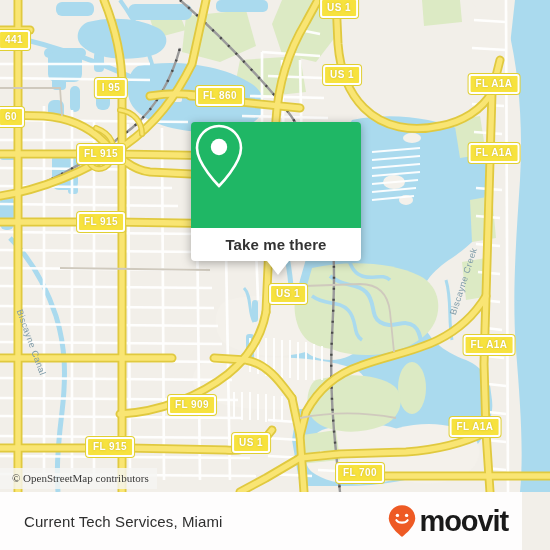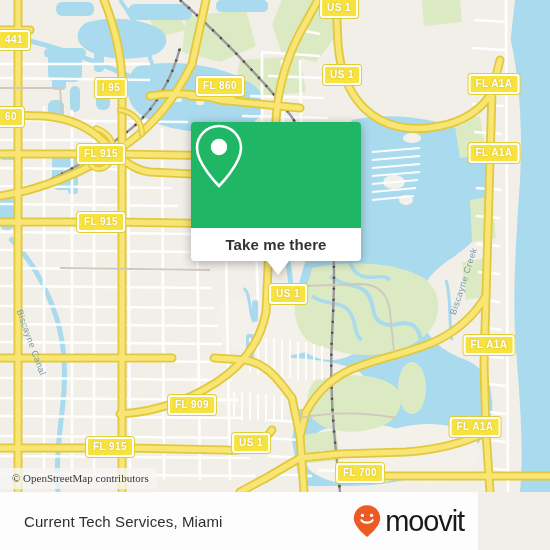--- a/index.html
+++ b/index.html
@@ -74,29 +74,29 @@
     position:absolute;left:0;top:468px;
     background:rgba(245,245,243,.82);
     color:#3b3b3b;font-size:11px;line-height:13px;
     padding:4px 8px 4px 12px;
     white-space:nowrap;
     font-family:Liberation Serif, serif;
   }
 
   
   #footer{
-    position:absolute;left:0;top:492px;width:478px;height:58px;
+    position:absolute;left:0;top:492px;width:522px;height:58px;
     background:rgba(255,255,255,.88);
     display:flex;align-items:center;justify-content:space-between;
     padding:0 14px 0 24px;box-sizing:border-box;
   }
   #place-title{color:#2f2f2f;font-size:15px;letter-spacing:.1px;white-space:nowrap;}
   #brand{display:flex;align-items:center;gap:3px;}
   #brand .wordmark{
-    color:#1a1a1a;font-size:29px;font-weight:normal;letter-spacing:-1.1px;line-height:29px;
+    color:#1a1a1a;font-size:29px;font-weight:bold;letter-spacing:-1.1px;line-height:29px;
   }
 </style>
 </head>
 <body>
 
 <div id="app">
 
   <div id="map">
     <svg width="550" height="492" viewBox="0 0 550 492" xmlns="http://www.w3.org/2000/svg">
       <defs>
@@ -381,21 +381,21 @@
           <path d="M60,268 L210,270"></path>
           <path d="M0,88 L60,88 L62,116"></path>
         </g>
 
       </g>
     </svg>
 
     <div id="shield-layer">
         <div class="shield" style="left: 14px; top: 40px;">441</div>
         <div class="shield" style="left: 111px; top: 88px;">I 95</div>
-        <div class="shield" style="left: 220px; top: 86px;">FL 860</div>
+        <div class="shield" style="left: 220px; top: 96px;">FL 860</div>
         <div class="shield" style="left: 11px; top: 117px;">60</div>
         <div class="shield" style="left: 339px; top: 8px;">US 1</div>
         <div class="shield" style="left: 342px; top: 75px;">US 1</div>
         <div class="shield" style="left: 494px; top: 84px;">FL A1A</div>
         <div class="shield" style="left: 101px; top: 154px;">FL 915</div>
         <div class="shield" style="left: 494px; top: 153px;">FL A1A</div>
         <div class="shield" style="left: 101px; top: 222px;">FL 915</div>
         <div class="shield" style="left: 288px; top: 294px;">US 1</div>
         <div class="shield" style="left: 192px; top: 357px; margin-top: 48px;">FL 909</div>
         <div class="shield" style="left: 489px; top: 345px;">FL A1A</div>

